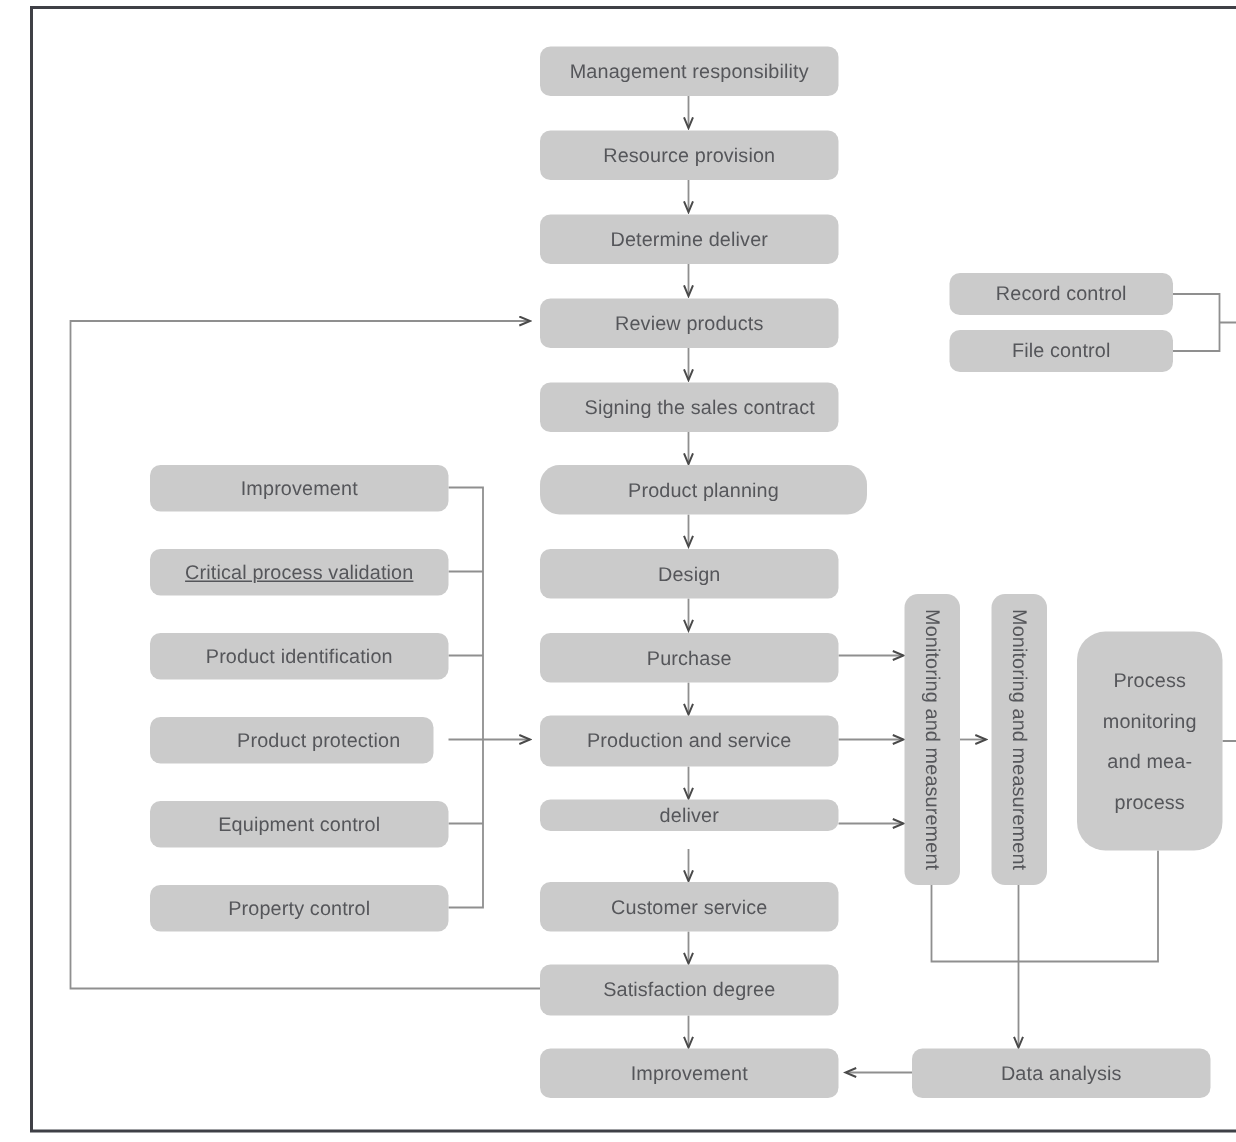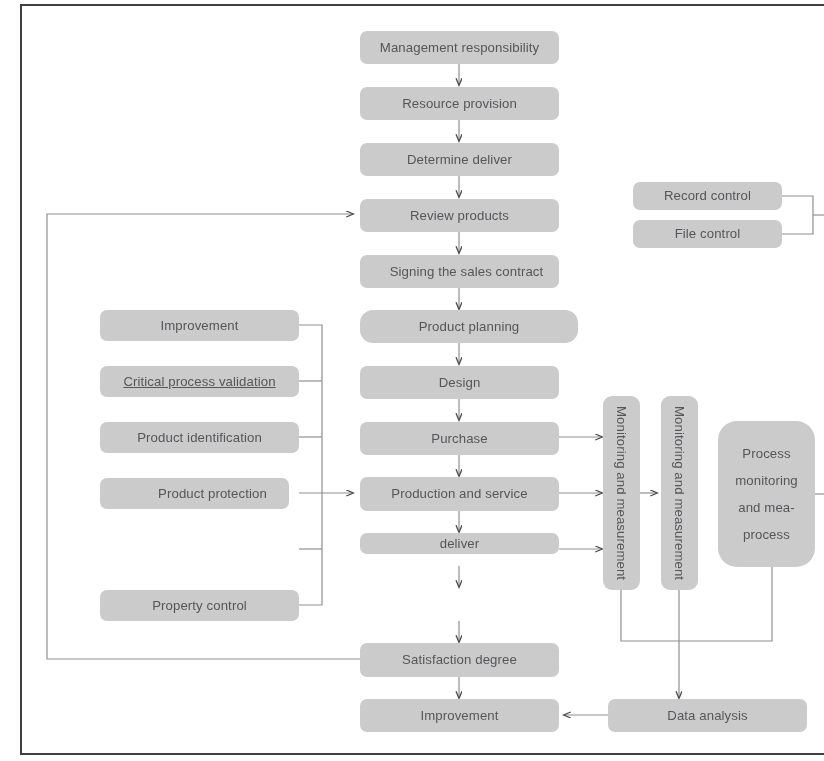--- a/index.html
+++ b/index.html
@@ -125,27 +125,29 @@
   <div class="node" style="left:344px; top:31px; width:199px; height:33px;">Management responsibility</div>
   <div class="node" style="left:344px; top:87px; width:199px; height:33px;">Resource provision</div>
   <div class="node" style="left:344px; top:143px; width:199px; height:33px;">Determine deliver</div>
   <div class="node" style="left:344px; top:199px; width:199px; height:33px;">Review products</div>
   <div class="node" style="left:344px; top:255px; width:199px; height:33px;padding-left:14px;">Signing the sales contract</div>
   <div class="node" style="left:344px; top:310px; width:218px; height:33px;border-radius:13px;">Product planning</div>
   <div class="node" style="left:344px; top:366px; width:199px; height:33px;">Design</div>
   <div class="node" style="left:344px; top:422px; width:199px; height:33px;">Purchase</div>
   <div class="node" style="left:344px; top:477px; width:199px; height:34px;">Production and service</div>
   <div class="node" style="left:344px; top:533px; width:199px; height:21px;">deliver</div>
+  <div class="node" style="left:344px; top:588px; width:199px; height:33px;">Customer service</div>
   <div class="node" style="left:344px; top:643px; width:199px; height:34px;">Satisfaction degree</div>
   <div class="node" style="left:344px; top:699px; width:199px; height:33px;">Improvement</div>
 
   <div class="node" style="left:84px; top:310px; width:199px; height:31px;">Improvement</div>
   <div class="node" style="left:84px; top:366px; width:199px; height:31px;text-decoration:underline;">Critical process validation</div>
   <div class="node" style="left:84px; top:422px; width:199px; height:31px;">Product identification</div>
   <div class="node" style="left:84px; top:478px; width:189px; height:31px;padding-left:36px;">Product protection</div>
+  <div class="node" style="left:84px; top:534px; width:199px; height:31px;">Equipment control</div>
   <div class="node" style="left:84px; top:590px; width:199px; height:31px;">Property control</div>
 
   <div class="node" style="left:617px; top:182px; width:149px; height:28px;">Record control</div>
   <div class="node" style="left:617px; top:220px; width:149px; height:28px;">File control</div>
 
   <div class="node vert" style="left:587px; top:396px; width:37px; height:194px;">
     <span class="vtext">Monitoring and measurement</span>
   </div>
   <div class="node vert" style="left:645px; top:396px; width:37px; height:194px;">
     <span class="vtext">Monitoring and measurement</span>

